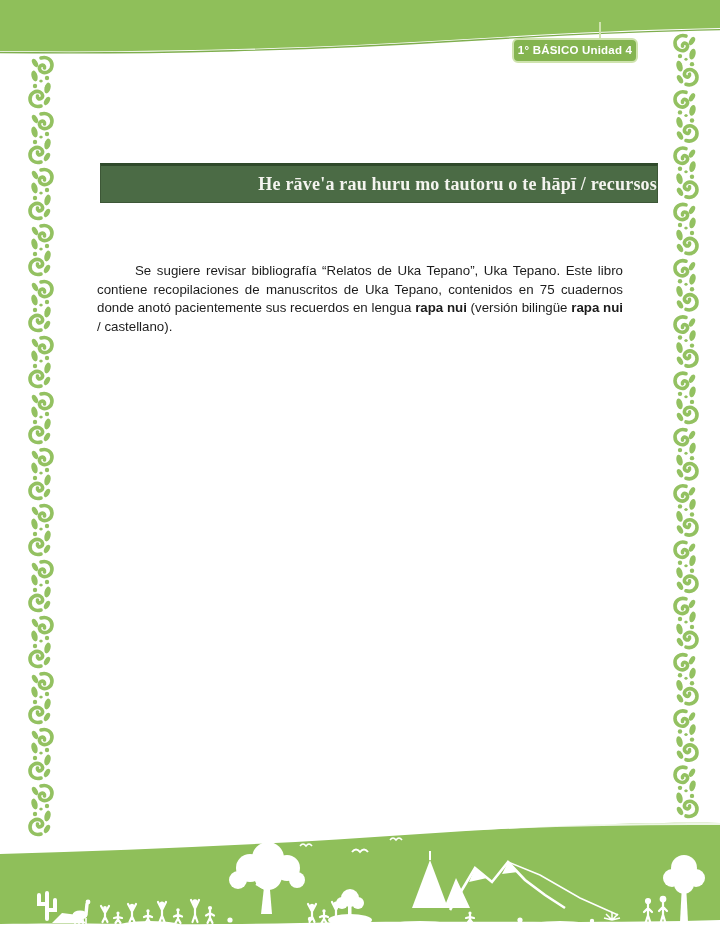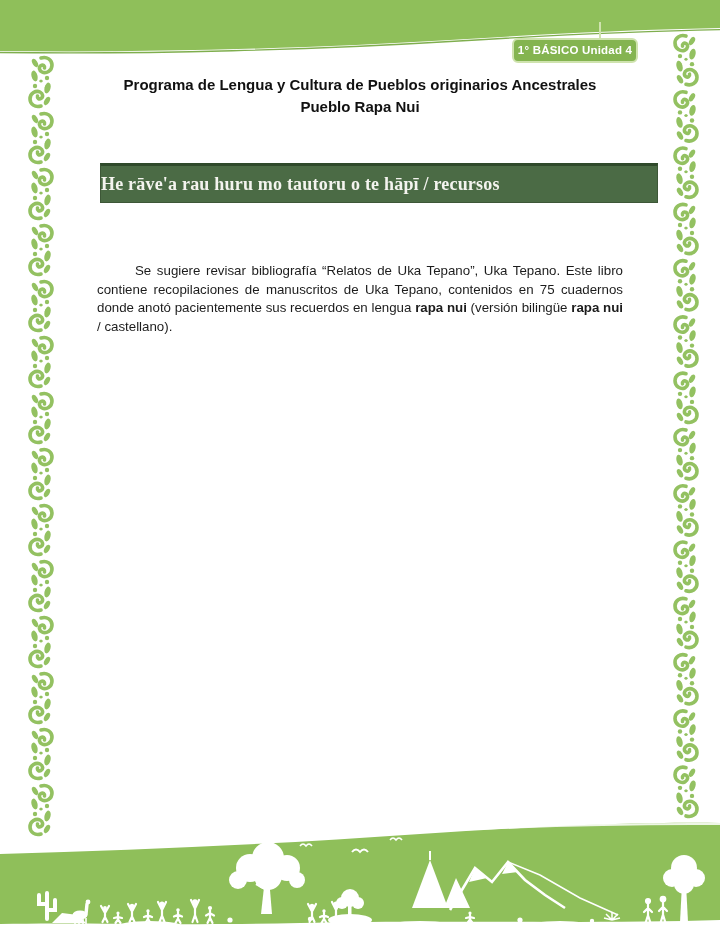--- a/index.html
+++ b/index.html
@@ -23,21 +23,21 @@
     color:#fff;font-size:11.5px;font-weight:bold;text-align:center;line-height:21px;
     letter-spacing:.2px;
   }
   
   #program-header{left:0;top:74px;width:720px;text-align:center;color:#111;}
   #program-header .h-line{font-size:15px;font-weight:bold;line-height:22px;}
   
   #section-title-bar{
     left:100px;top:163px;width:558px;height:40px;box-sizing:border-box;
     background:var(--bar-green);border:1px solid #3d5737;border-top:3px solid var(--bar-border);
-    text-align:left;
+    text-align:right;
   }
   #section-title-bar .t{
     font-family:"Liberation Serif",serif;font-weight:bold;font-size:18px;
     color:#f4f4ef;line-height:36px;letter-spacing:.2px;
   }
   
   #body-paragraph{
     left:97px;top:243px;width:526px;color:var(--ink);
     font-size:13.3px;line-height:18.6px;text-align:justify;text-indent:38px;margin-top:19px;
   }
@@ -59,24 +59,20 @@
 <div id="page" style="--band-green: #8fbf5a; --pattern-green: #93c161; --badge-green: #84b450; --badge-border: #cfe3ae; --bar-green: #4b6b45; --bar-border: #2f4a2b; --ink: #1c1c1c;">
 
   <svg id="top-band" class="abs" viewBox="0 0 720 64" aria-hidden="true">
     <path class="band-fill" d="M0,0 H720 V28 C620,30 540,34.5 450,40 C320,48 150,53 0,51 Z"></path>
     <path class="band-edge" d="M0,52.5 C150,54.5 320,49.5 450,41.5 C540,36 620,31.5 720,29.7"></path>
     <line class="band-tick" x1="600" y1="22" x2="600" y2="40"></line>
   </svg>
 
   <div id="unit-badge" class="abs">1° BÁSICO Unidad 4</div>
 
-  <div id="program-header" class="abs">
-    <div class="h-line">Programa de Lengua y Cultura de Pueblos originarios Ancestrales</div>
-    <div class="h-line">Pueblo Rapa Nui</div>
-  </div>
 
   <div id="section-title-bar" class="abs">
     <div class="t">He rāve'a rau huru mo tautoru o te hāpī / recursos</div>
   </div>
 
   <p id="body-paragraph" class="abs"><span>Se sugiere revisar bibliografía “Relatos de Uka Tepano”, Uka Tepano. Este libro contiene recopilaciones de manuscritos de Uka Tepano, contenidos en 75 cuadernos donde anotó pacientemente sus recuerdos en lengua </span><b>rapa nui</b><span> (versión bilingüe </span><b>rapa nui</b><span> / castellano).</span></p>
 
   <svg id="left-border" class="koru-border abs" viewBox="0 0 27 784" preserveAspectRatio="none" aria-hidden="true">
     <defs>
       <g id="koru-motif">

